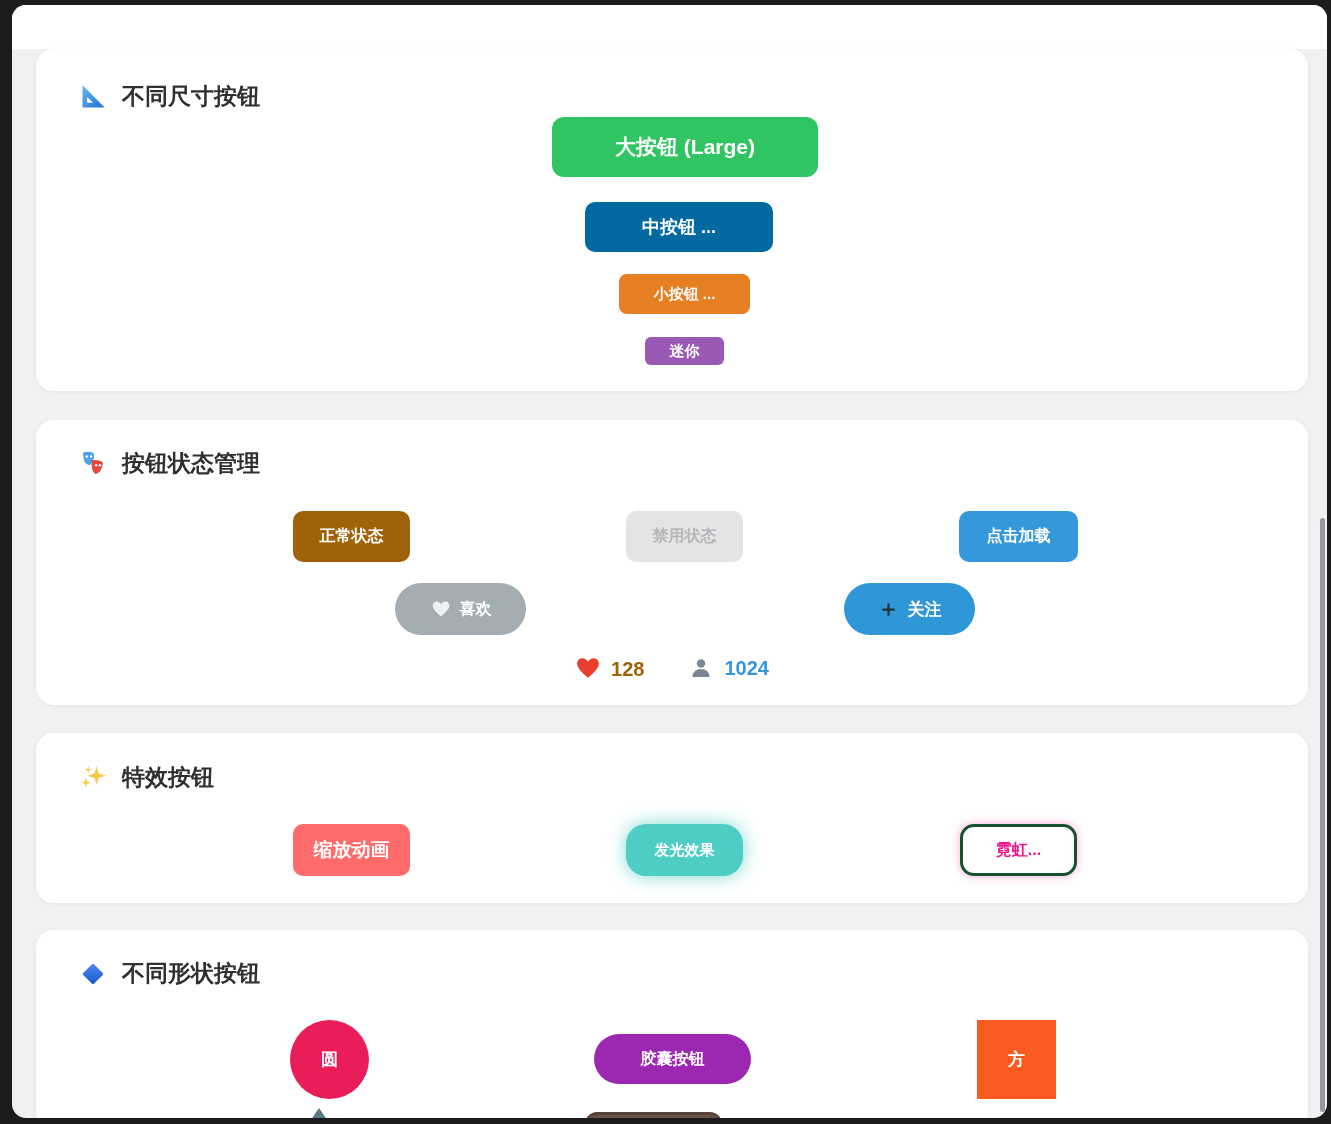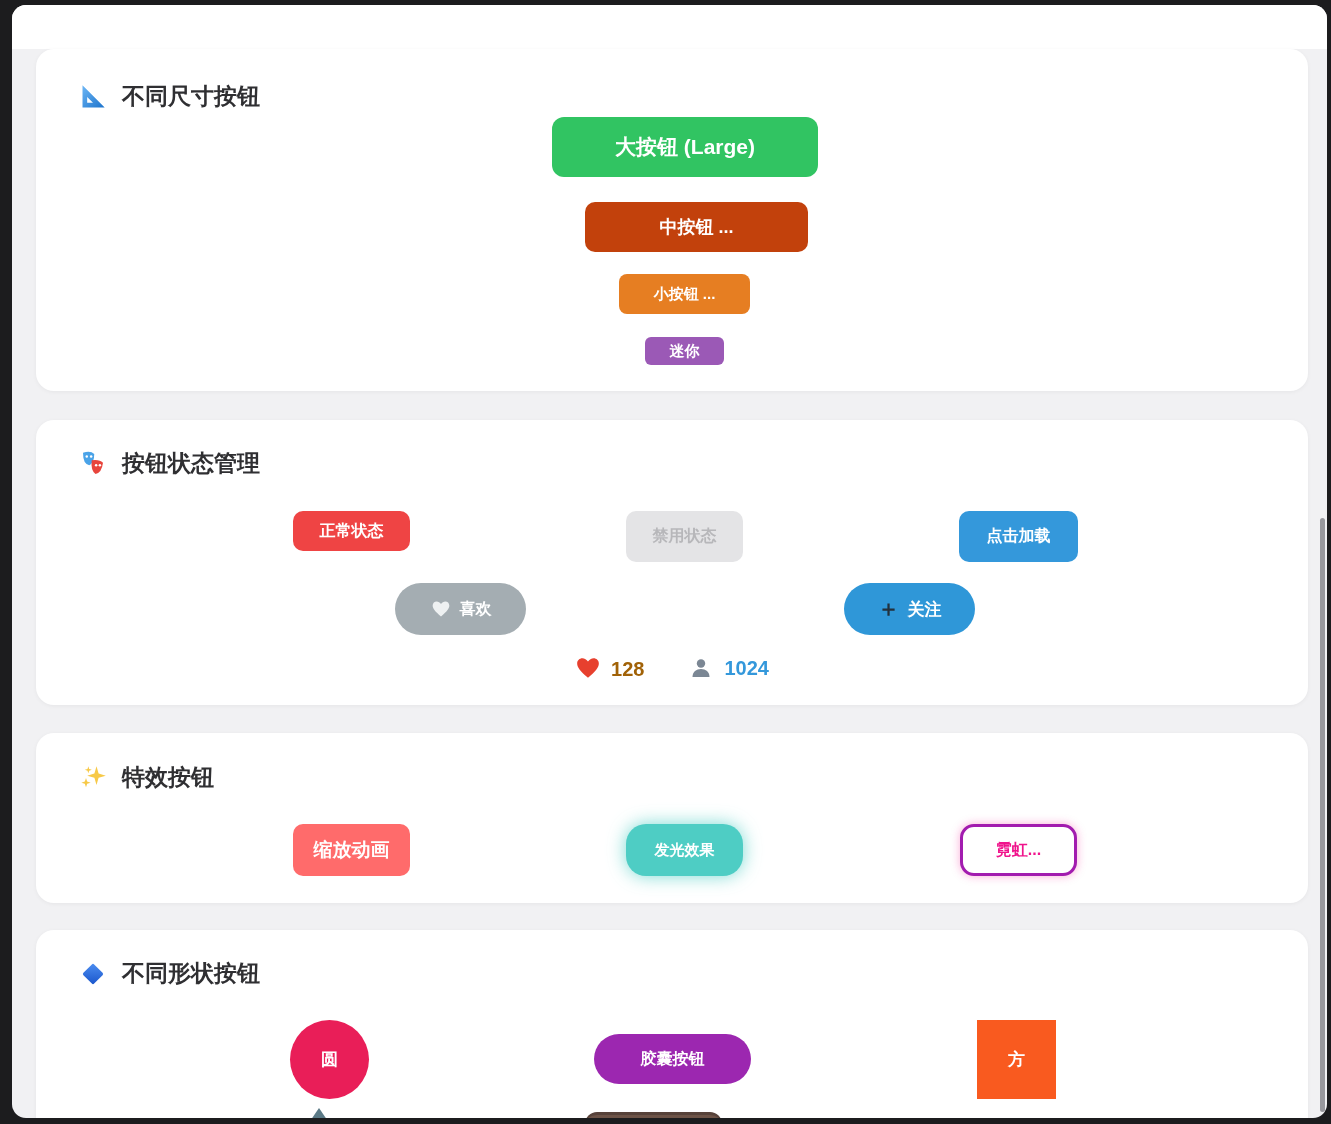--- a/index.html
+++ b/index.html
@@ -13,42 +13,42 @@
   .card-title { position:absolute; left:42px; display:flex; align-items:center; gap:14px;
                 font-size:23px; font-weight:700; color:#2f2f32; }
   .sec-icon { display:inline-flex; width:30px; height:30px; align-items:center; justify-content:center; }
 
   .btn { display:flex; align-items:center; justify-content:center; color:#fff; font-weight:600;
          cursor:pointer; border:none; white-space:nowrap; }
   .abs { position:absolute; }
 
   
   .btn-large  { left:516px; top:68px;  width:266px; height:60px; border-radius:12px; background:#31c462; font-size:21px; }
-  .btn-medium { left:549px; top:153px; width:223px; height:50px; border-radius:10px; background:#c2410c; font-size:18px; }
+  .btn-medium { left:549px; top:153px; width:188px; height:50px; border-radius:10px; background:#0369a1; font-size:18px; }
   .btn-small  { left:583px; top:225px; width:131px; height:40px; border-radius:8px;  background:#e67e22; font-size:15px; }
   .btn-mini   { left:609px; top:288px; width:79px;  height:28px; border-radius:6px;  background:#9b59b6; font-size:15px; }
 
   
-  .btn-normal   { left:257px; top:91px;  width:117px; height:40px; border-radius:10px; background:#ef4444; font-size:16px; }
+  .btn-normal   { left:257px; top:91px;  width:117px; height:51px; border-radius:10px; background:#a16207; font-size:16px; }
   .btn-disabled { left:590px; top:91px;  width:117px; height:51px; border-radius:10px; background:#e4e4e6; color:#b7b7ba; cursor:default; font-size:16px; }
   .btn-load     { left:923px; top:91px;  width:119px; height:51px; border-radius:10px; background:#3498db; font-size:16px; }
   .btn-like     { left:359px; top:163px; width:131px; height:52px; border-radius:26px; background:#a4adb2; font-size:16px; gap:8px; }
   .btn-follow   { left:808px; top:163px; width:131px; height:52px; border-radius:26px; background:#2f97d8; font-size:17px; gap:8px; }
   .plus-glyph { color:#23313c; font-size:22px; font-weight:700; line-height:1; }
   .stats-row { position:absolute; left:0; top:235px; width:100%; display:flex; justify-content:center; gap:44px; }
   .stat { display:flex; align-items:center; gap:10px; font-size:20px; font-weight:600; }
   .stat-likes { color:#a16207;align-items:flex-end; }
   .stat-followers { color:#3498db; }
 
   
   .btn-scale { left:257px; top:91px; width:117px; height:52px; border-radius:10px; background:#ff6b6b; font-size:19px; }
   .btn-glow  { left:590px; top:91px; width:117px; height:52px; border-radius:20px; background:#4ecdc4; font-size:15px;
                box-shadow:0 0 18px rgba(78,205,196,0.75); }
   .btn-neon  { left:924px; top:91px; width:117px; height:52px; border-radius:14px; background:#ffffff;
-               border:3px solid #a21caf; color:#f0148c; font-size:16px; font-weight:700;
+               border:3px solid #14532d; color:#f0148c; font-size:16px; font-weight:700;
                box-shadow:0 0 10px rgba(240,20,140,0.35); }
 
   
   .btn-circle  { left:254px; top:90px;  width:79px;  height:79px; border-radius:50%; background:#e91e58; font-size:17px; }
   .btn-capsule { left:558px; top:104px; width:157px; height:50px; border-radius:25px; background:#9c27b0; font-size:16px; }
   .btn-square  { left:941px; top:90px;  width:79px;  height:79px; border-radius:0;   background:#f95a1f; font-size:17px; }
   .btn-triangle { left:253px; top:178px; width:0; height:0; border-left:30px solid transparent;
                   border-right:30px solid transparent; border-bottom:44px solid #5b7a87; background:transparent; }
   .btn-brown   { left:549px; top:182px; width:137px; height:50px; border-radius:12px;
                  background:#6d5347; border-top:3px solid #57423a; font-size:15px; }

